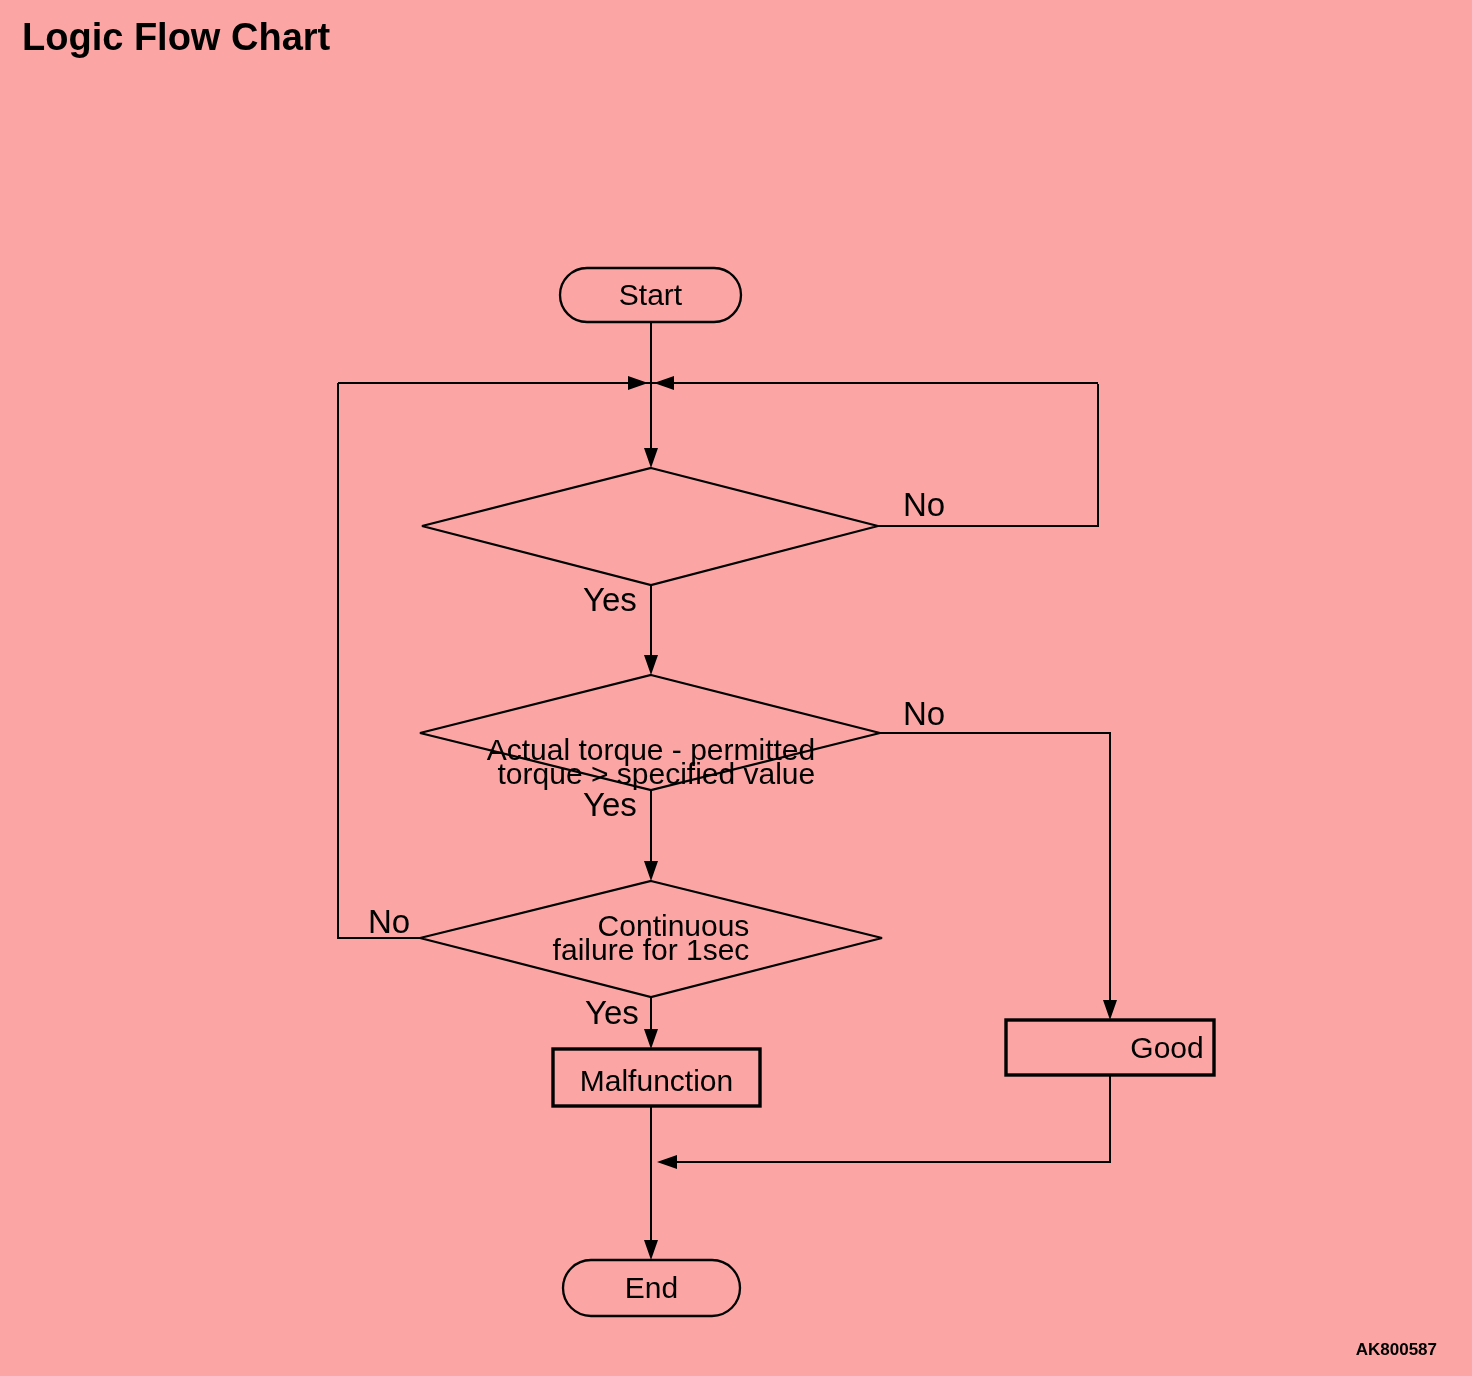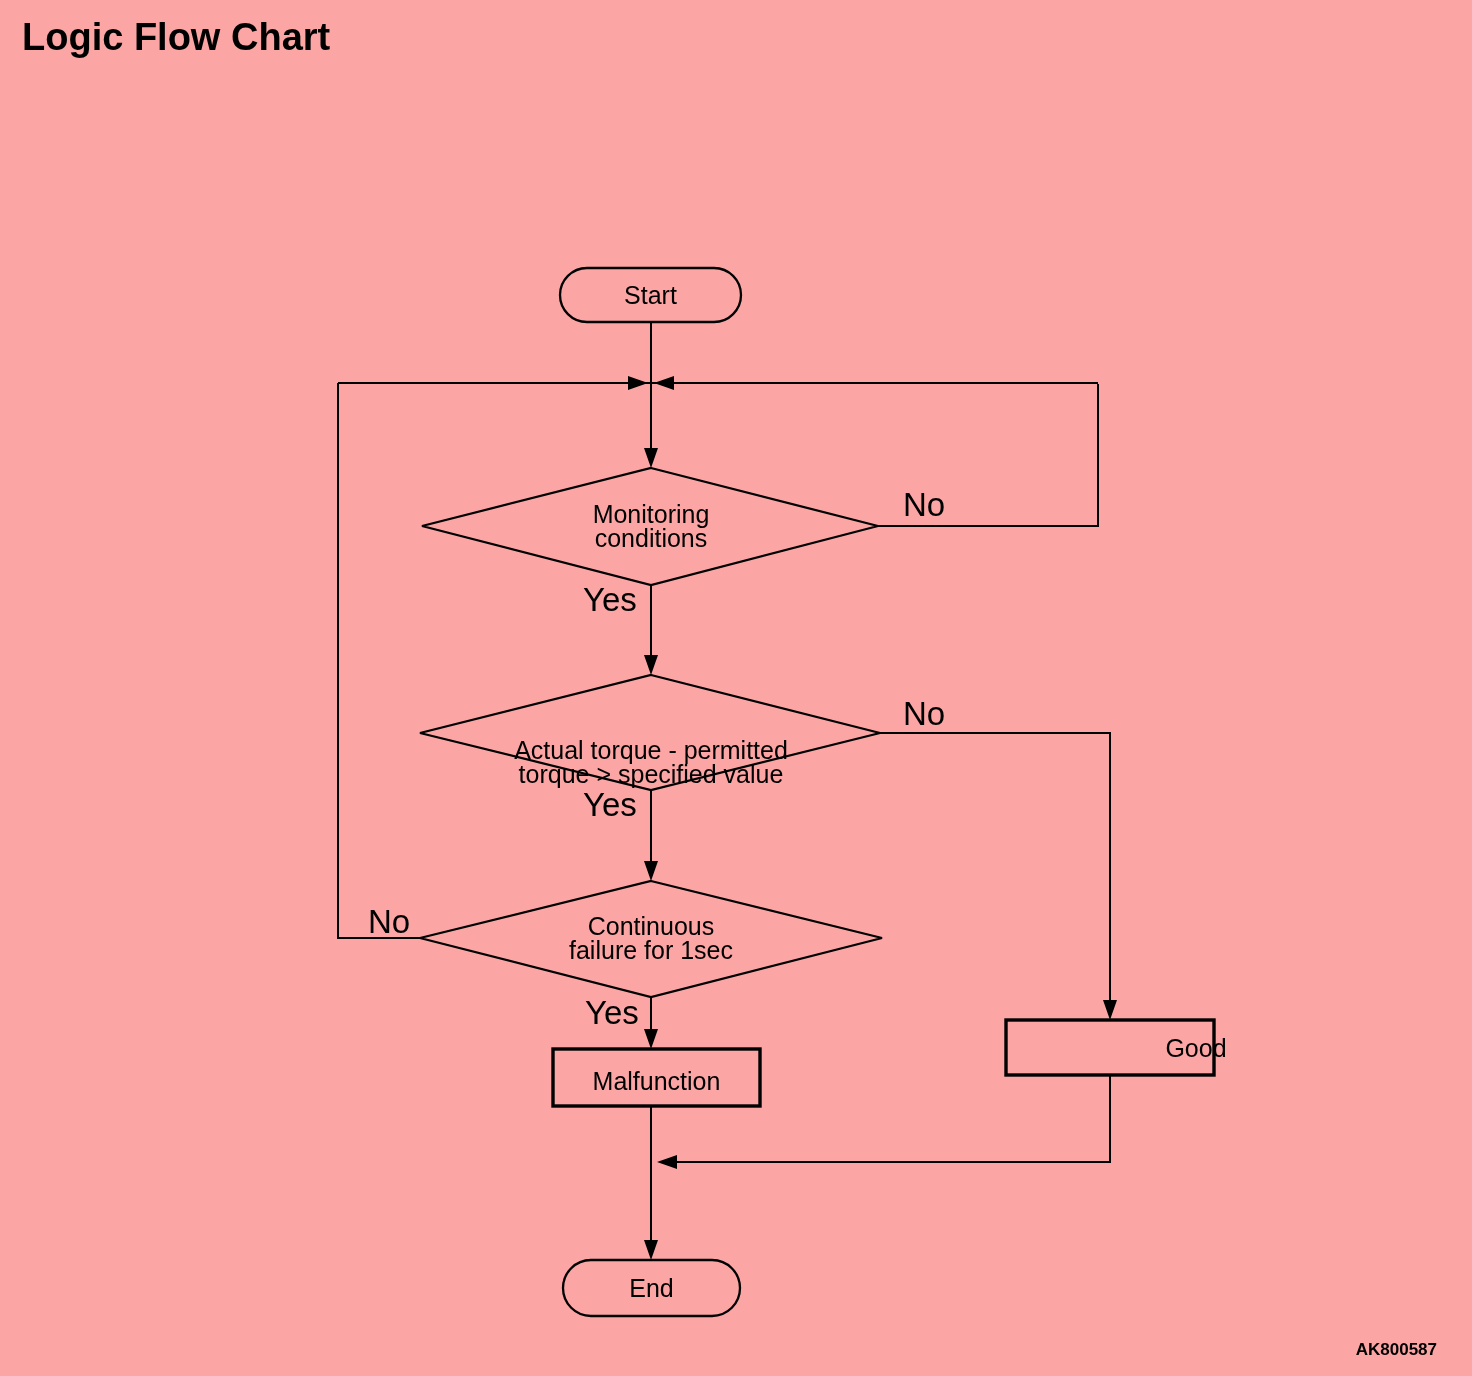--- a/index.html
+++ b/index.html
@@ -30,22 +30,22 @@
     font-size: 17px;
     font-weight: bold;
     white-space: nowrap;
   }
   svg.flow { position: absolute; left: 0; top: 0; }
   .node-label {
     position: absolute;
     display: flex;
     align-items: center;
     justify-content: center;
-    text-align: center;
-    font-size: 25px;
+    text-align: right;
+    font-size: 30px;
     line-height: 24px;
     white-space: pre-line;
   }
   .edge-label {
     position: absolute;
     font-size: 33px;
     line-height: 26px;
     white-space: nowrap;
   }
 </style>
@@ -83,32 +83,30 @@
     <polygon points="651,468 878,526 651,585 422,526" stroke-width="2.2"></polygon>
     <polygon points="651,675 880,733 651,790 420,733" stroke-width="2.2"></polygon>
     <polygon points="651,881 882,938 651,997 420,938" stroke-width="2.2"></polygon>
     <rect x="553" y="1049" width="207" height="57" stroke-width="3.4"></rect>
     <rect x="1006" y="1020" width="208" height="55" stroke-width="3.4"></rect>
     <rect x="563" y="1260" width="177" height="56" rx="28" ry="28" stroke-width="2.3"></rect>
   </svg>
 
   <div class="node-label" style="left:560px; top:268px; width:181px; height:54px;">Start</div>
 
-  <div class="node-label" style="left:420px; top:497px; width:462px; height:58px;">Monitoring
-conditions</div>
 
   <div class="node-label" style="left:420px; top:704px; width:462px; height:58px;margin-top:29px;">Actual torque - permitted
 torque &gt; specified value</div>
 
   <div class="node-label" style="left:420px; top:909px; width:462px; height:58px;">Continuous
 failure for 1sec</div>
 
   <div class="node-label" style="left:553px; top:1049px; width:207px; height:64px;">Malfunction</div>
 
-  <div class="node-label" style="left:1029px; top:1020px; width:240px; height:55px;padding-left:47px;">Good</div>
+  <div class="node-label" style="left:1000px; top:1020px; width:240px; height:55px;padding-left:47px;">Good</div>
 
   <div class="node-label" style="left:563px; top:1260px; width:177px; height:56px;">End</div>
 
   <div class="edge-label" style="left:903px; top:492px;">No</div>
   <div class="edge-label" style="left:583px; top:587px;">Yes</div>
 
   <div class="edge-label" style="left:903px; top:701px;">No</div>
   <div class="edge-label" style="left:583px; top:792px;">Yes</div>
 
   <div class="edge-label" style="left:368px; top:909px;">No</div>

